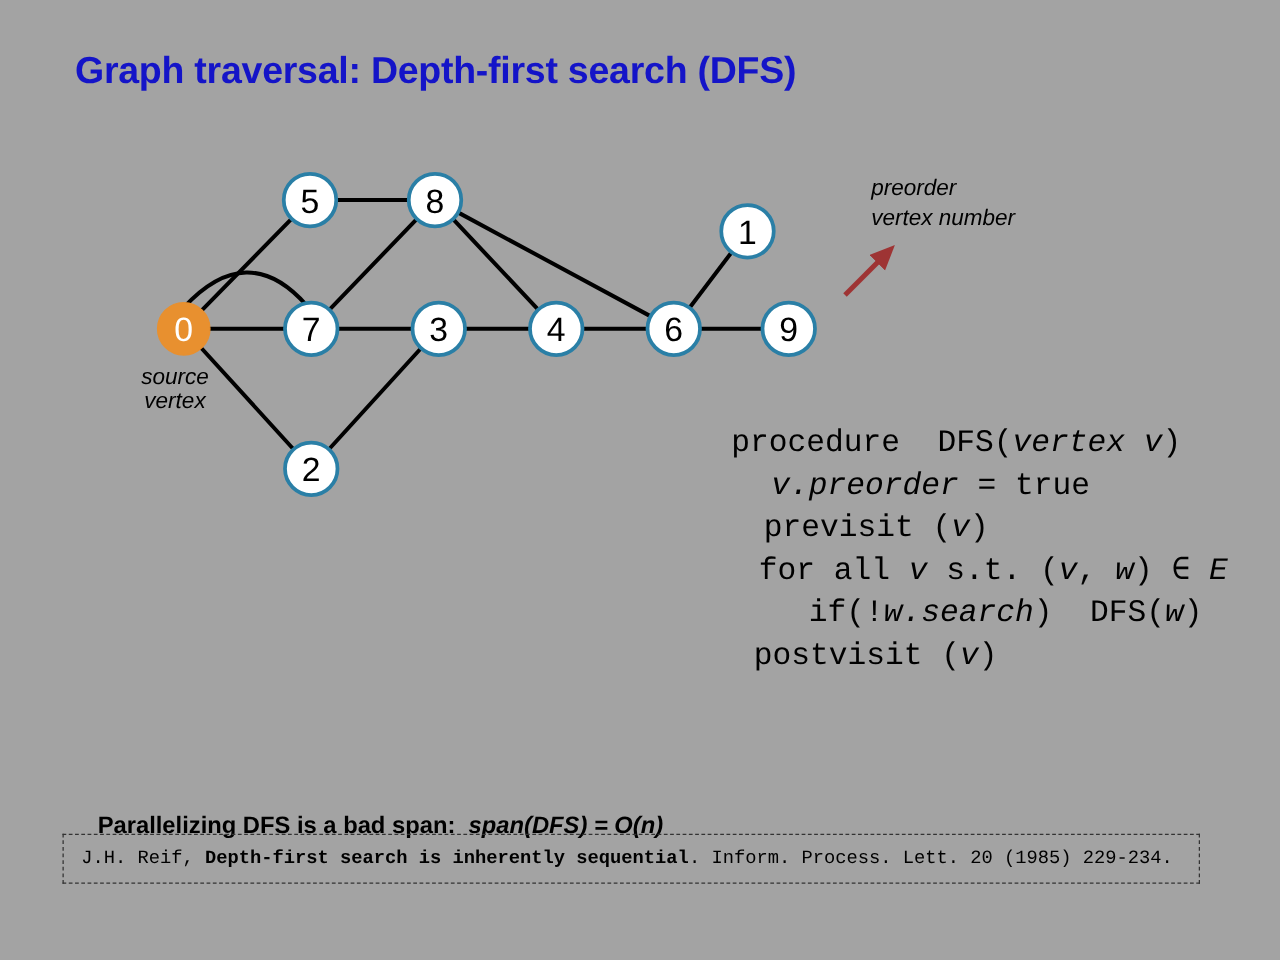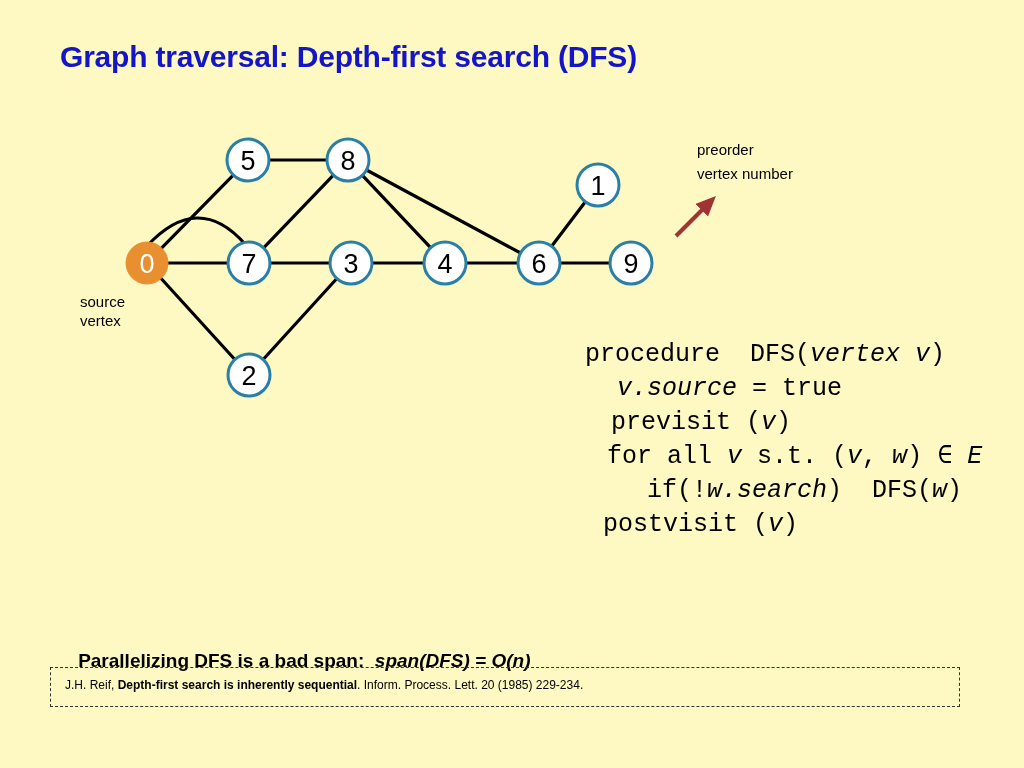--- a/index.html
+++ b/index.html
@@ -14,21 +14,21 @@
     overflow: hidden;
     font-family: "Liberation Sans", sans-serif;
     color: #000000;
   }
 
   #slide {
     position: absolute;
     left: 0; top: 0;
     width: 1024px;
     height: 768px;
-    background: #fef9c3;
+    background: #a3a3a3;
   }
 
   
   #slide-title {
     position: absolute;
     left: 60px;
     top: 40px;
     width: 900px;
     font-family: "Liberation Sans", sans-serif;
     font-size: 30px;
@@ -48,31 +48,32 @@
   }
   #graph-svg {
     position: absolute;
     left: 0;
     top: 0;
   }
 
   .label-plain {
     position: absolute;
     font-family: "Liberation Sans", sans-serif;
-    font-size: 15px;
+    font-size: 18px;
     color: #000000;
     line-height: 19px;
     white-space: pre-line;
+    font-style: italic;
   }
 
   #source-vertex-label {
     left: 80px;
     top: 292px;
     width: 120px;
-    text-align: left;
+    text-align: center;
   }
 
   #preorder-label {
     left: 697px;
     top: 138px;
     width: 200px;
     text-align: left;
     line-height: 24px;
   }
 
@@ -117,22 +118,22 @@
     top: 667px;
     width: 910px;
     height: 40px;
     border: 1px dashed #333333;
     box-sizing: border-box;
   }
   #citation-text {
     position: absolute;
     left: 14px;
     top: 10px;
-    font-family: Liberation Sans, sans-serif;
-    font-size: 12px;
+    font-family: Liberation Mono, monospace;
+    font-size: 15px;
     color: #000000;
     white-space: pre;
   }
   #citation-text b { font-weight: bold; }
 </style>
 </head>
 <body>
 
 <div id="slide">
 
@@ -211,21 +212,21 @@
     <defs>
       <marker id="arrowhead" markerWidth="5" markerHeight="5" refX="2.2" refY="2.2" orient="auto">
         <path d="M0,0 L5,2.2 L0,4.4 Z" fill="#9e3434"></path>
       </marker>
     </defs>
     <line x1="8" y1="40" x2="40" y2="8" stroke="#9e3434" stroke-width="4" marker-end="url(#arrowhead)"></line>
   </svg>
 
   <div id="pseudocode-block">
     <div class="code-line">procedure  DFS(<i>vertex v</i>)</div>
-    <div class="code-line ind1"><i>v.source</i> = true</div>
+    <div class="code-line ind1"><i>v.preorder</i> = true</div>
     <div class="code-line ind2">previsit (<i>v</i>)</div>
     <div class="code-line ind3">for all <i>v</i> s.t. (<i>v</i>, <i>w</i>) ∈ <i>E</i></div>
     <div class="code-line ind4">if(!<i>w.search</i>)  DFS(<i>w</i>)</div>
     <div class="code-line ind5">postvisit (<i>v</i>)</div>
   </div>
 
   <div id="bottom-statement">
     <span>Parallelizing DFS is a bad span:  </span><span class="em">span(DFS) = O(n)</span>
   </div>
 

